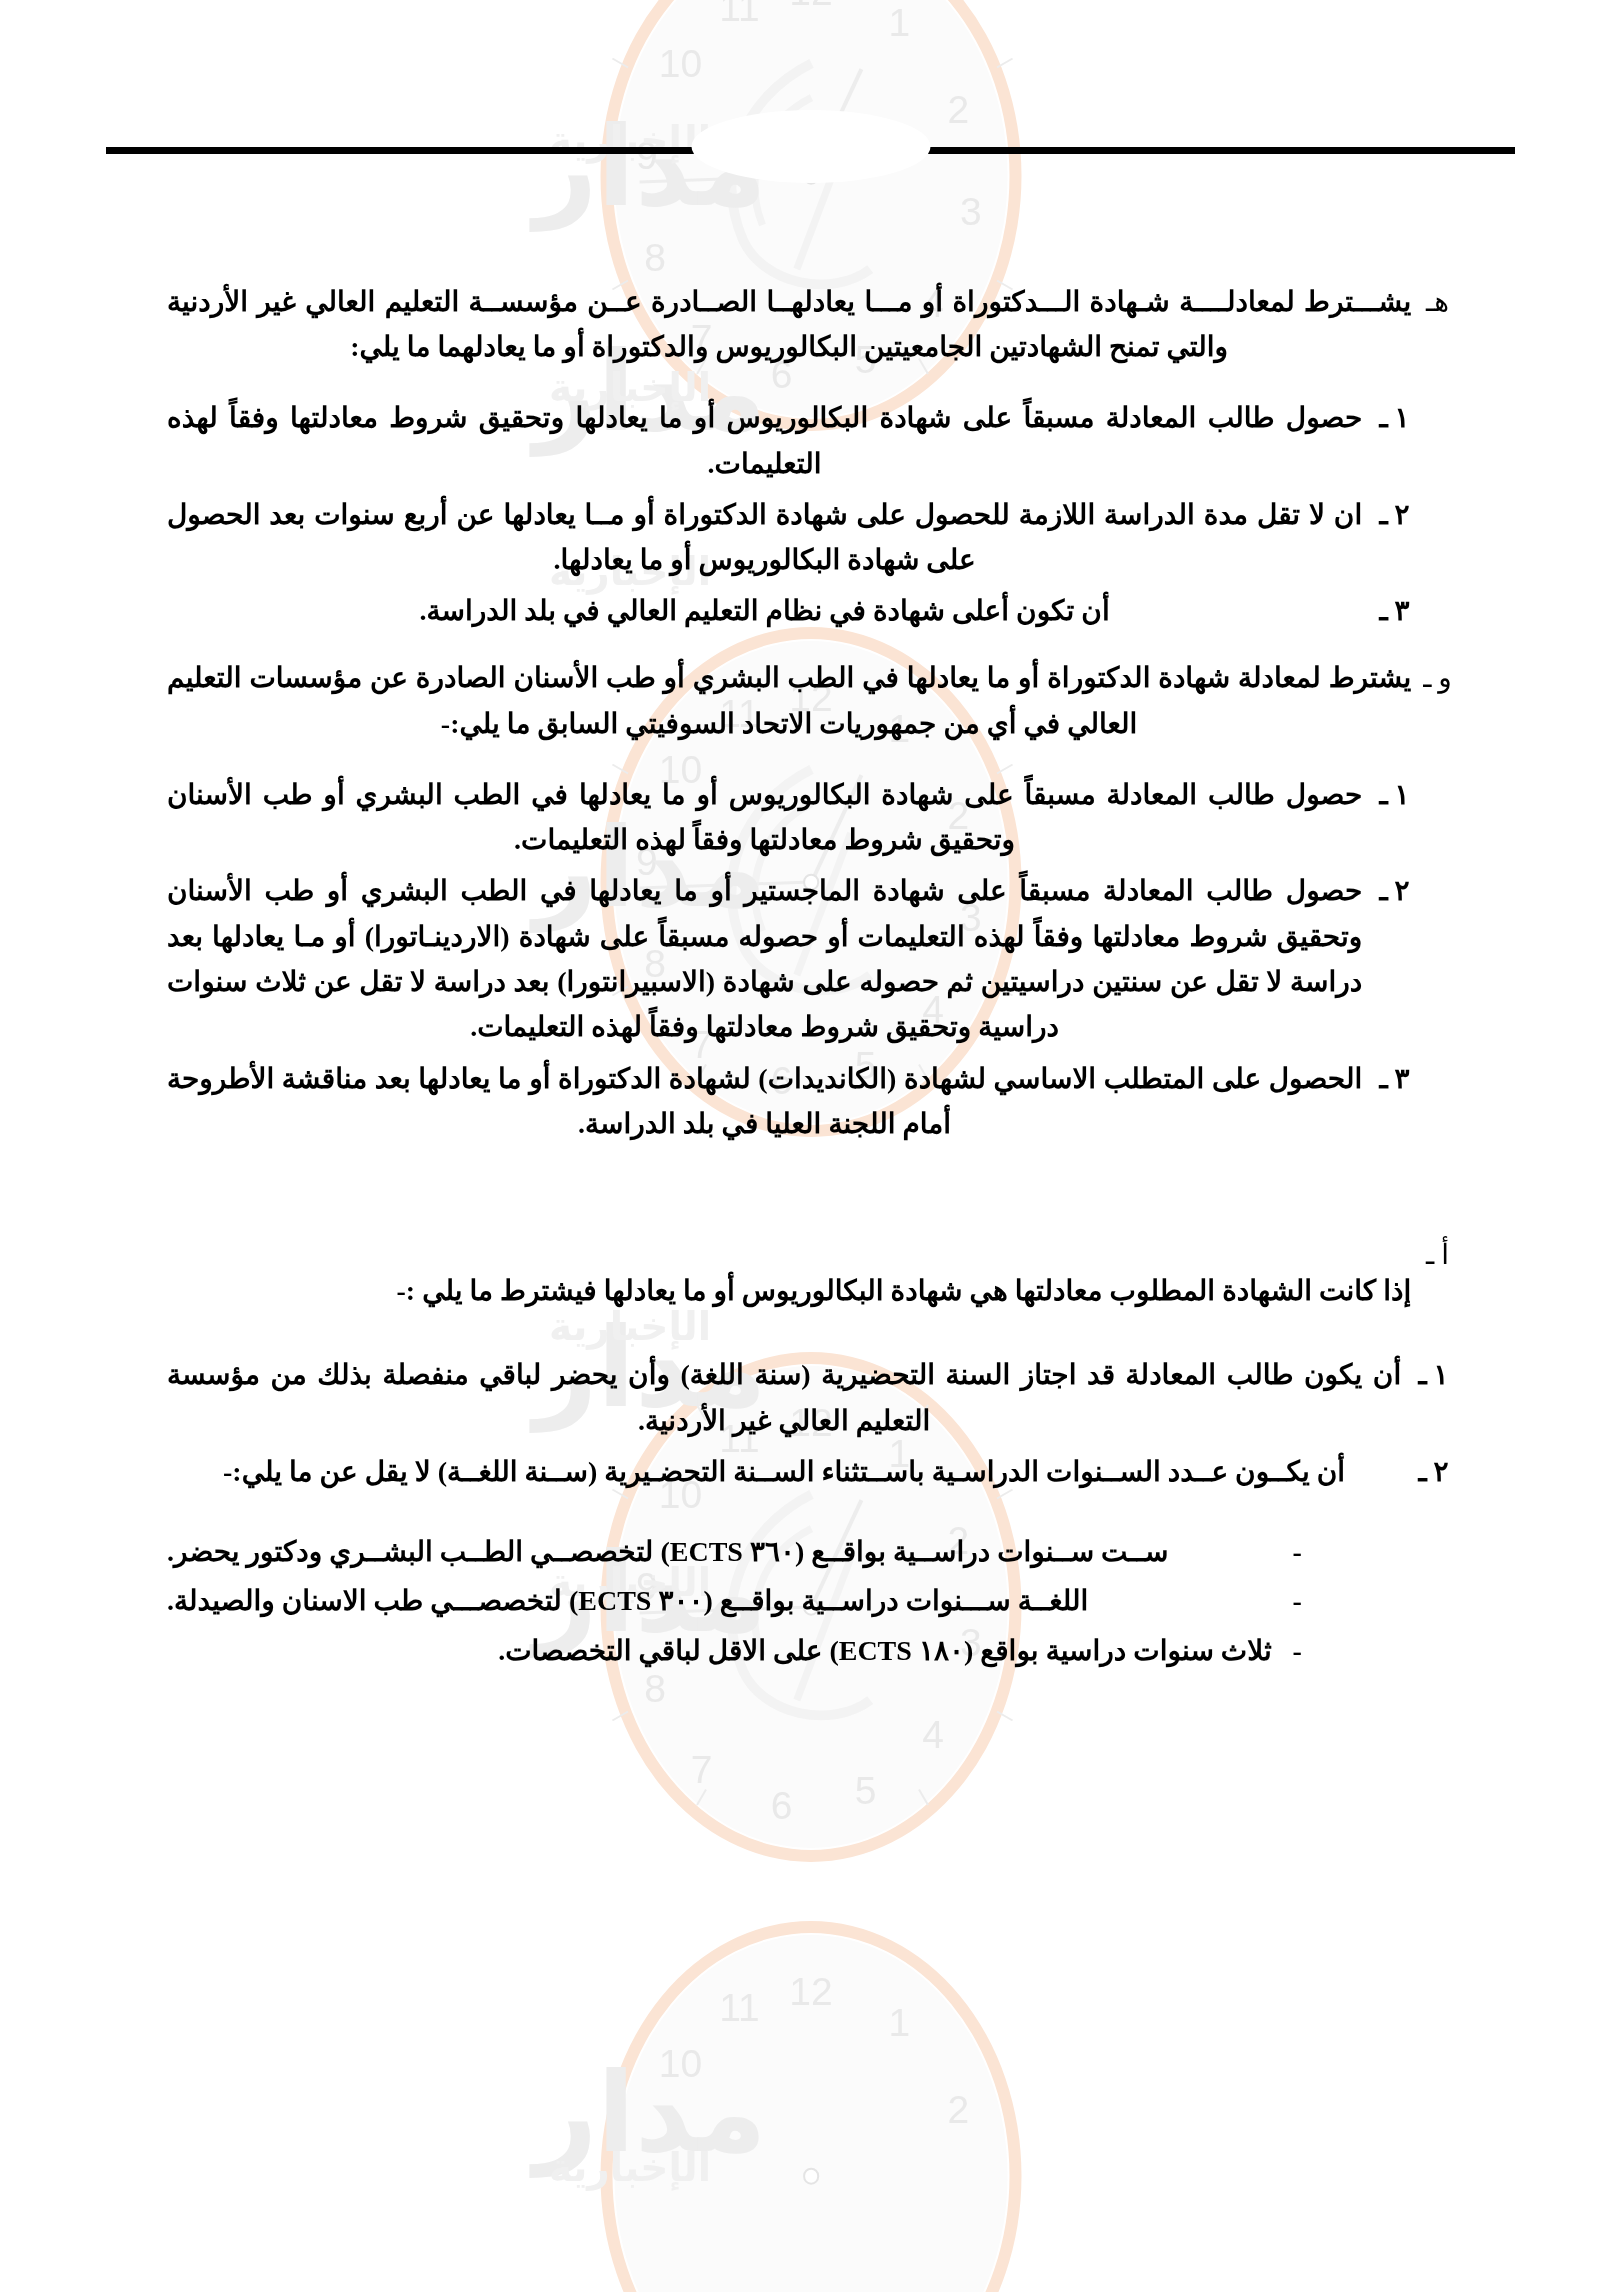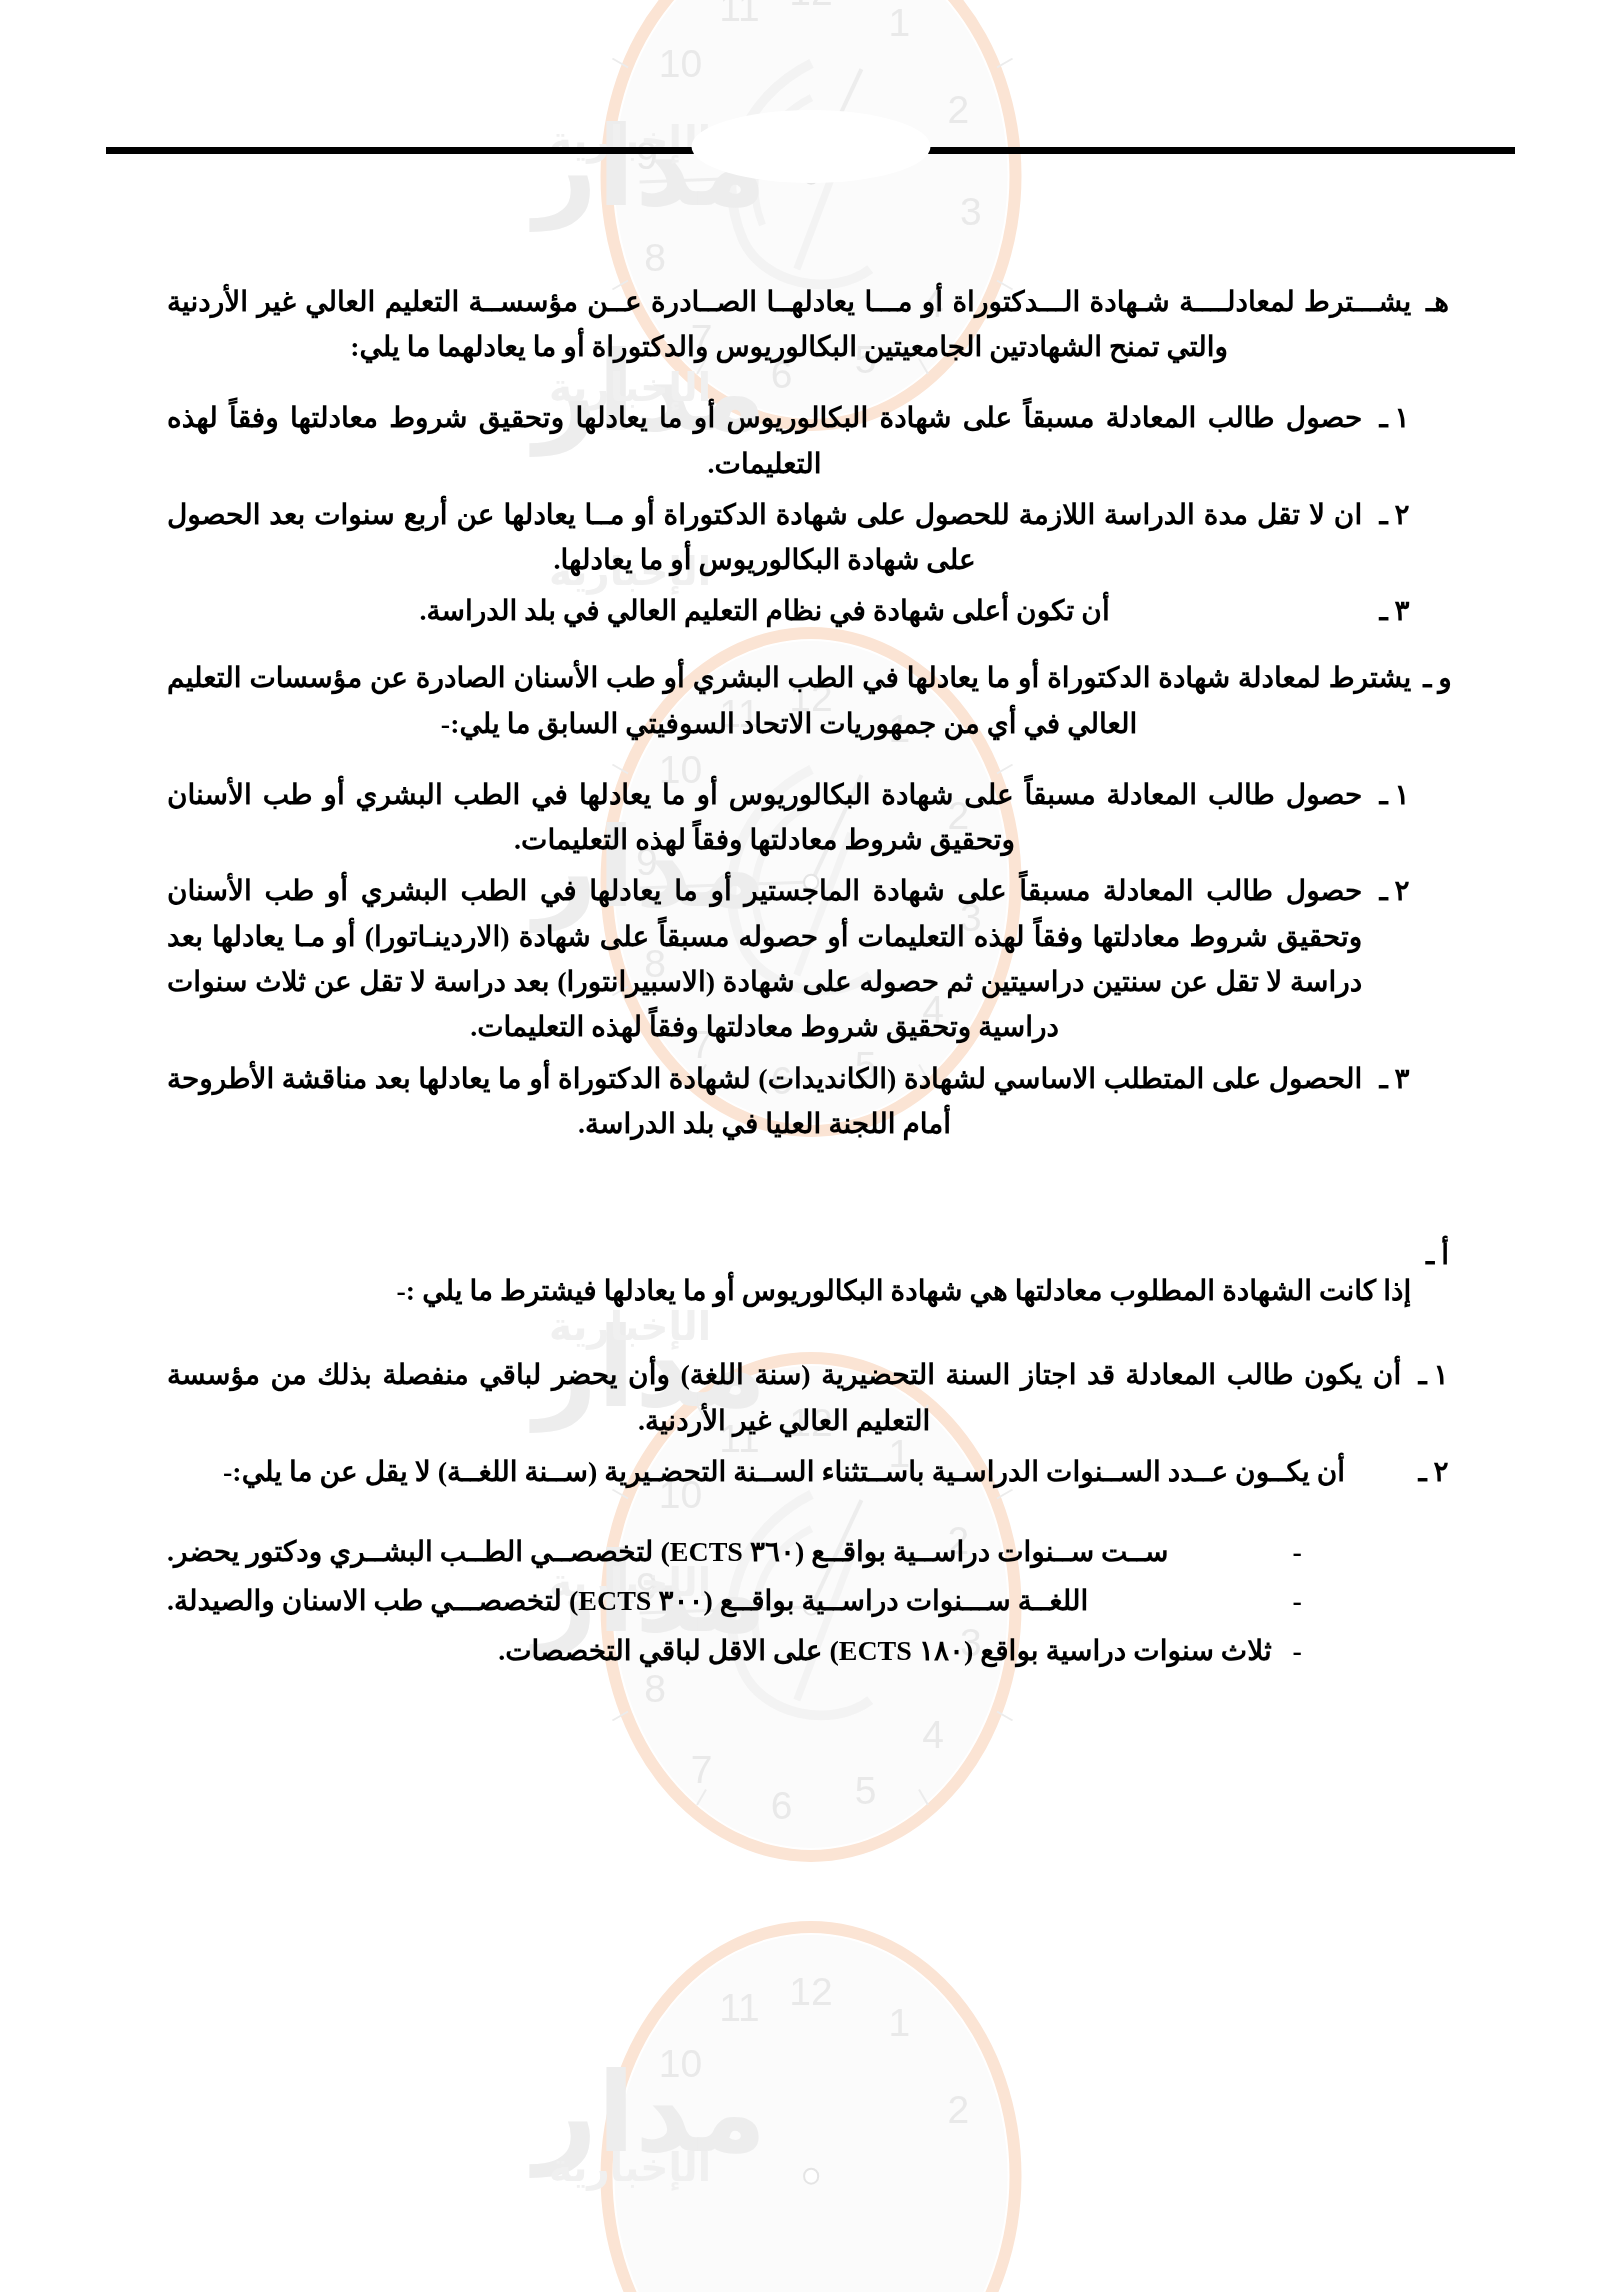--- a/index.html
+++ b/index.html
@@ -185,21 +185,21 @@
   .lettered {
     display: flex;
     flex-direction: row;
     margin-bottom: 9.8px;
     gap: 9.8px;
   }
   .lettered .marker {
     flex: 0 0 auto;
     min-width: 33px;
     text-align: center;
-    font-weight: bold;
+    font-weight: normal;
     white-space: nowrap;
   }
   .lettered .body {
     flex: 1 1 auto;
     text-align: justify;
     text-align-last: left;
   }
   .lettered .body.last-center { text-align-last: center; }
   .lettered .body.last-right  { text-align-last: right; margin-top: 36px; }
 

